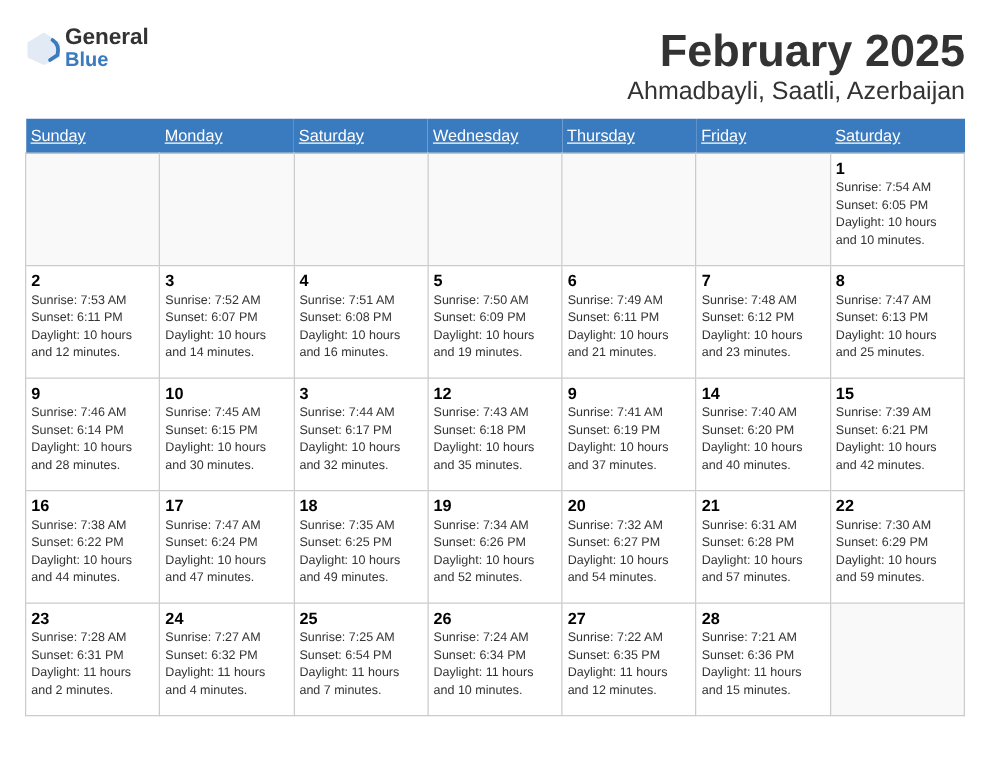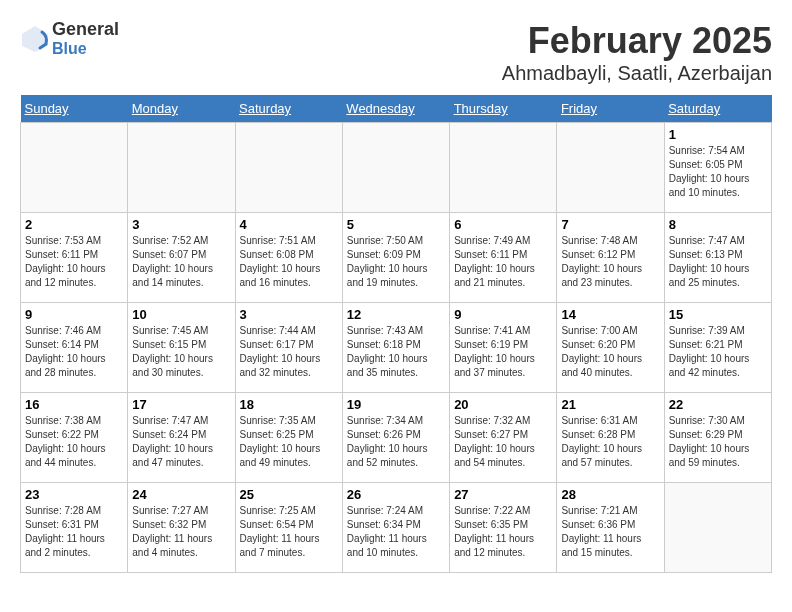--- a/index.html
+++ b/index.html
@@ -219,21 +219,21 @@
         </td>
         <td>
           <div class="day-number">9</div>
           <div class="day-info">Sunrise: 7:41 AM
 Sunset: 6:19 PM
 Daylight: 10 hours
 and 37 minutes.</div>
         </td>
         <td>
           <div class="day-number">14</div>
-          <div class="day-info">Sunrise: 7:00 AM
+          <div class="day-info">Sunrise: 7:40 AM
 Sunset: 6:20 PM
 Daylight: 10 hours
 and 40 minutes.</div>
         </td>
         <td>
           <div class="day-number">15</div>
           <div class="day-info">Sunrise: 7:39 AM
 Sunset: 6:21 PM
 Daylight: 10 hours
 and 42 minutes.</div>

